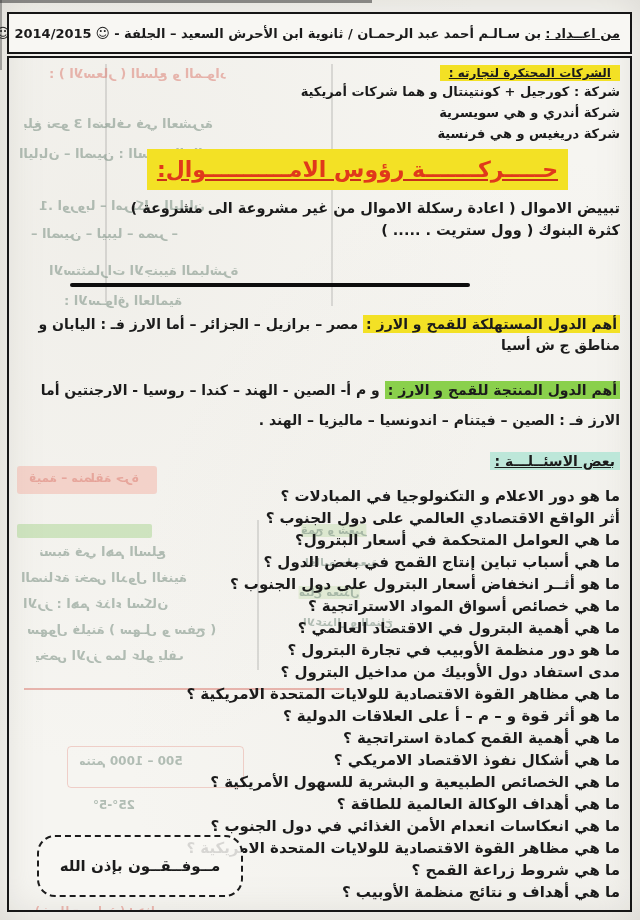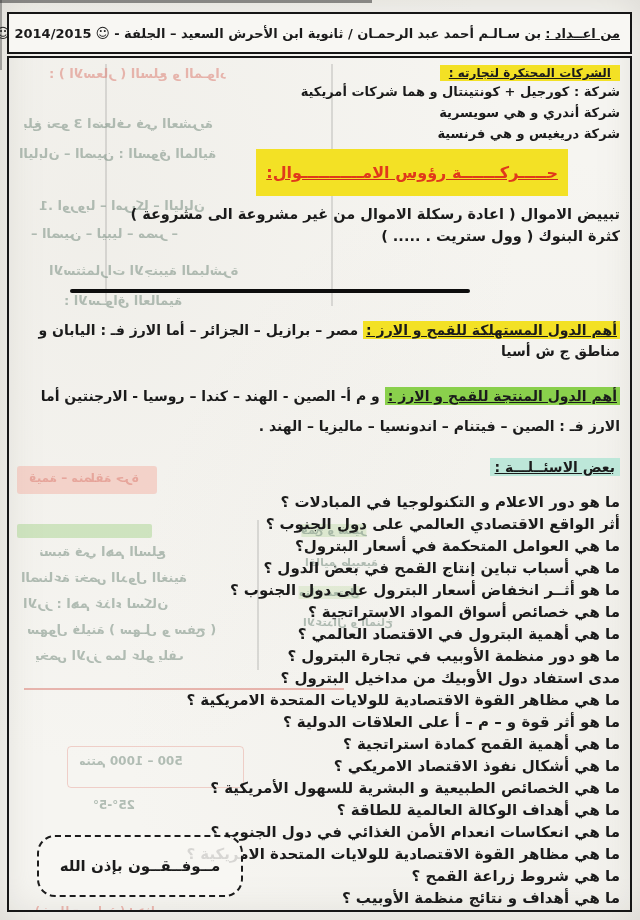--- a/index.html
+++ b/index.html
@@ -48,32 +48,32 @@
   .text-layer{position:relative;padding:4px 10px 0 10px;font-weight:bold;}
 
   .sec-title{
     display:inline-block;background:#f3e125;font-size:12px;
     text-decoration:underline;padding:1px 9px;margin-top:2px;
   }
   .company-line{font-size:13px;line-height:21px;}
 
   .red-title{
     display:inline-block;background:#f3e125;color:#e0391b;
-    font-size:16px;padding:14px 10px;margin:5px 52px 0 0;
+    font-size:22px;padding:8px 10px;margin:5px 52px 0 0;
     text-decoration:underline;text-decoration-color:#c9301a;
   }
 
   .capital-par{margin-top:7px;}
   .capital-par div{font-size:14.5px;line-height:22px;}
 
   .divider{width:400px;height:4px;background:#0d0d0d;border-radius:2px;margin:42px 150px 0 0;}
 
   .countries-line{margin-top:27px;font-size:14px;line-height:21px;}
   .countries-line.producers{margin-top:19px;line-height:30px;}
-  .hl-label{padding:1px 3px;text-decoration:underline;}
+  .hl-label{padding:1px 3px;}
   .hl-yellow{background:#f3e125;}
   .hl-green{background:#8ad04c;}
 
   .questions-title{
     display:inline-block;background:#bde7d9;font-size:14px;
     text-decoration:underline;padding:1px 5px;margin-top:17px;
   }
   .questions{margin-top:15px;}
   .q-line{font-size:15px;line-height:22px;}
 

